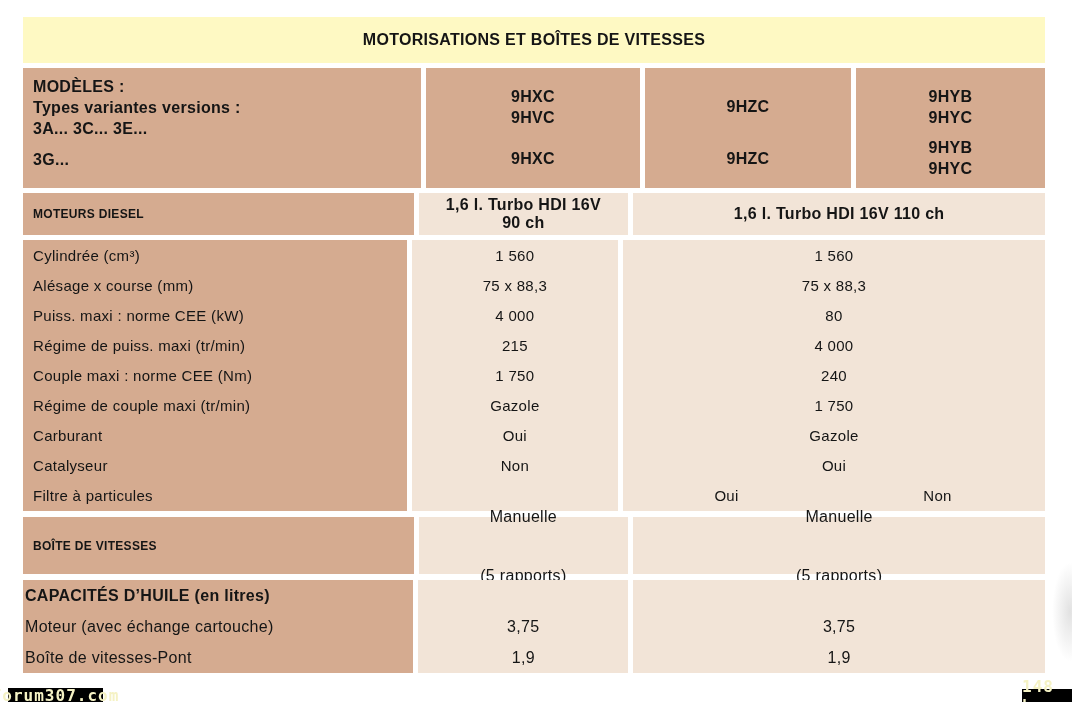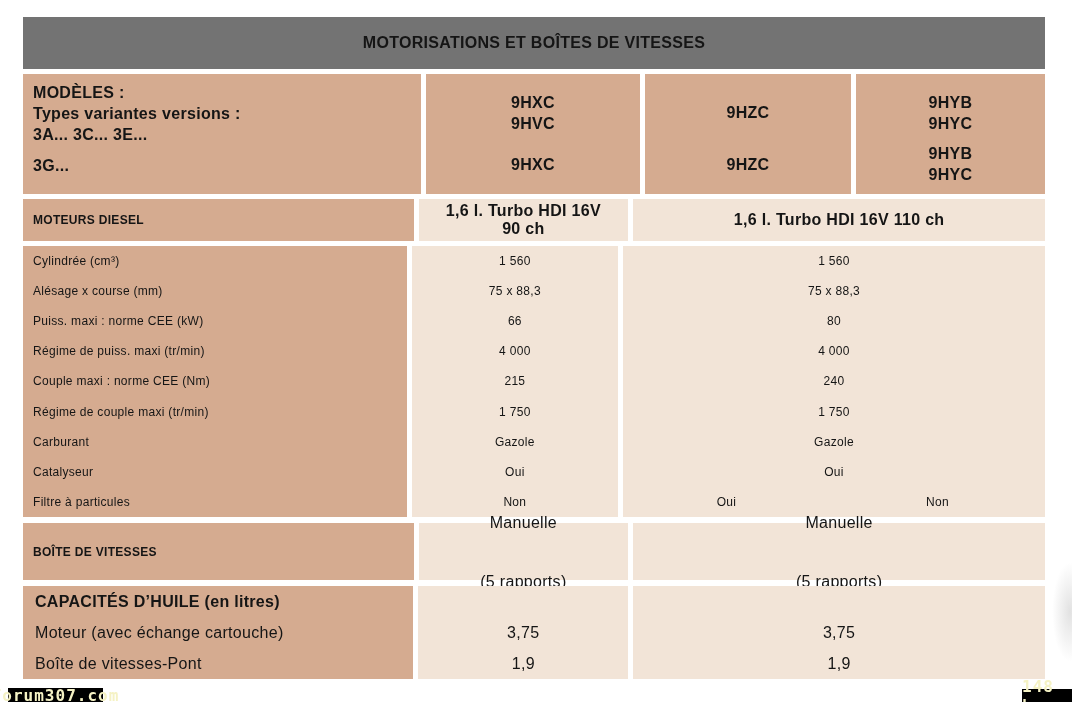--- a/index.html
+++ b/index.html
@@ -16,22 +16,22 @@
     color: #151515;
     letter-spacing: 0.3px;
   }
   .table-wrap {
     position: absolute;
     left: 23px;
     top: 17px;
     width: 1022px;
   }
   .title-bar {
-    height: 52px;
-    background: #737373;
+    height: 46px;
+    background: #fef9c3;
     display: flex;
     align-items: center;
     justify-content: center;
     font-weight: bold;
     font-size: 16px;
     margin-bottom: 5px;
   }
   .section {
     display: flex;
     gap: 5px;
@@ -93,21 +93,21 @@
     font-size: 16px;
     line-height: 18px;
     text-align: center;
   }
 
   
   .specs { height: 271px; }
   .specs .cell {
     display: grid;
     grid-template-rows: repeat(9, 1fr);
-    font-size: 12px;
+    font-size: 15px;
   }
   .specs .lrow {
     display: flex;
     align-items: center;
     padding-left: 10px;
   }
   .specs .vrow {
     display: flex;
     align-items: center;
     justify-content: center;
@@ -135,21 +135,21 @@
   
   .caps { height: 93px; }
   .caps .cell {
     display: grid;
     grid-template-rows: repeat(3, 1fr);
     font-size: 16px;
   }
   .caps .lrow {
     display: flex;
     align-items: center;
-    padding-left: 12px;
+    padding-left: 2px;
   }
   .caps .vrow {
     display: flex;
     align-items: center;
     justify-content: center;
   }
 
   
   .badge {
     position: absolute;
@@ -243,21 +243,20 @@
       <div class="lrow">Régime de puiss. maxi (tr/min)</div>
       <div class="lrow">Couple maxi : norme CEE (Nm)</div>
       <div class="lrow">Régime de couple maxi (tr/min)</div>
       <div class="lrow">Carburant</div>
       <div class="lrow">Catalyseur</div>
       <div class="lrow">Filtre à particules</div>
     </div>
     <div class="cell c2 light">
       <div class="vrow">1 560</div>
       <div class="vrow">75 x 88,3</div>
-      <div class="vrow">66</div>
       <div class="vrow">4 000</div>
       <div class="vrow">215</div>
       <div class="vrow">1 750</div>
       <div class="vrow">Gazole</div>
       <div class="vrow">Oui</div>
       <div class="vrow">Non</div>
     </div>
     <div class="cell c34 light">
       <div class="vrow">1 560</div>
       <div class="vrow">75 x 88,3</div>

